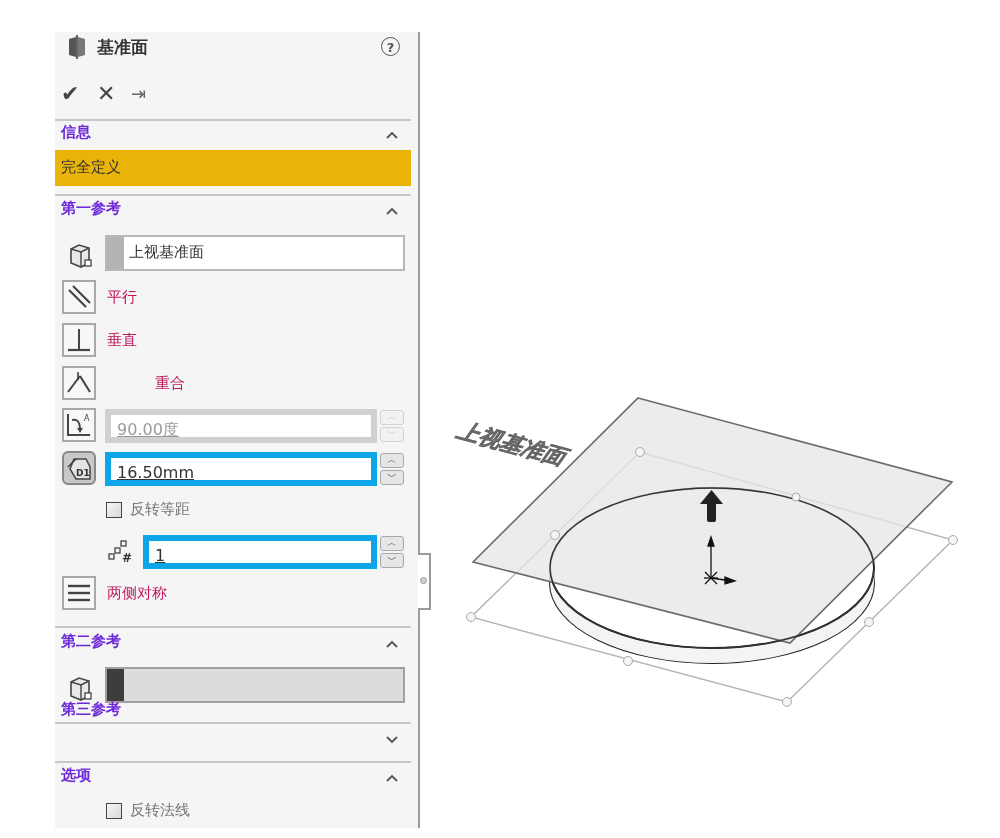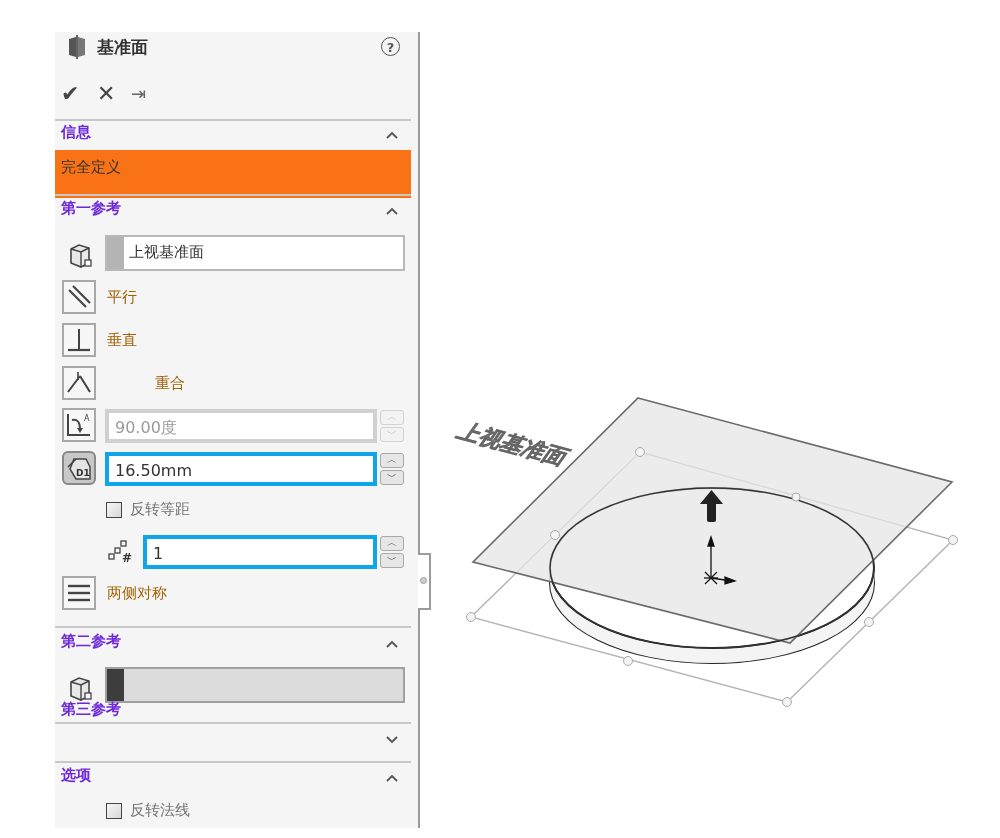--- a/index.html
+++ b/index.html
@@ -23,39 +23,39 @@
   .title { left:42px; top:4px; font-size:17px; font-weight:bold; color:#333; }
   .title-icon { left:12px; top:3px; width:20px; height:24px; }
   .help-icon {
     left:326px; top:5px; width:19px; height:19px; border:1.6px solid #555; border-radius:50%;
     font-size:13px; font-weight:bold; text-align:center; line-height:19px; color:#555; box-sizing:border-box;
   }
   .action { top:50px; font-size:22px; color:#444; line-height:24px; }
   .hr { left:0; width:356px; height:0; border-top:2px solid #c8c8c8; }
   .sec-title { left:6px; font-size:15px; font-weight:bold; color:#6d28d9; }
   .info-bar {
-    left:0; top:118px; width:356px; height:48px; background:#f97316;
+    left:0; top:118px; width:356px; height:36px; background:#eab308;
   }
   .info-text { left:6px; top:8px; font-size:15px; color:#333; }
   .sel-box {
     left:50px; width:300px; height:36px; background:#fff; border:2px solid #b8b8b8; box-sizing:border-box;
   }
   .sel-box .flag { position:absolute; left:0; top:0; width:17px; height:32px; background:#b4b4b4; }
   .sel-box .txt { position:absolute; left:22px; top:6px; font-size:15px; color:#333; }
   .sel-box.empty { background:#dcdcdc; border-color:#a0a0a0; }
   .sel-box.empty .flag { background:#3d3d3d; }
   .face-icon { left:12px; width:28px; height:28px; }
   .tbtn {
     left:7px; width:34px; height:34px; border:2px solid #a8a8a8; box-sizing:border-box; background:#f7f7f7;
   }
   .tbtn.pressed { background:#c8c8c8; border-color:#888; }
-  .tlabel { left:52px; font-size:15px; color:#a16207; }
+  .tlabel { left:52px; font-size:15px; color:#be185d; }
   .num-field {
-    left:50px; width:272px; height:34px; background:#fff; border:4px solid #0ea5e9; box-sizing:border-box;
-    font-size:16px; padding:5px 6px; color:#333;
+    left:50px; width:272px; height:34px; background:#fff; border:6px solid #0ea5e9; box-sizing:border-box;
+    font-size:16px; padding:5px 6px; color:#333;text-decoration:underline;
   }
   .num-field.disabled { color:#9a9a9a; border-color:#d0d0d0; }
   .spin { left:325px; width:24px; height:15px; border:1.5px solid #a8a8a8; border-radius:3px; background:#e6e6e6;
     box-sizing:border-box; font-size:10px; text-align:center; line-height:11px; color:#333; }
   .spin.disabled { border-color:#d2d2d2; background:#f2f2f2; color:#bbb; }
   .checkbox {
     width:16px; height:16px; border:1.6px solid #444; box-sizing:border-box;
     background:linear-gradient(135deg,#f6f6f6,#d8d8d8);
   }
   .cb-label { font-size:15px; color:#737373; }

